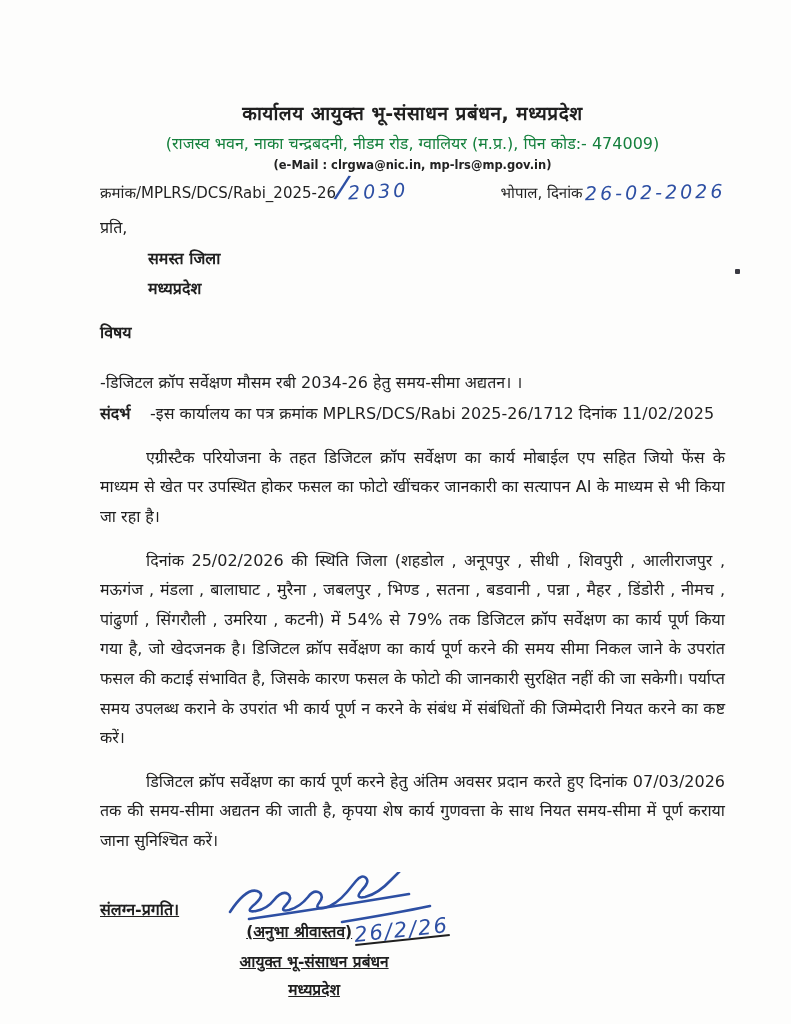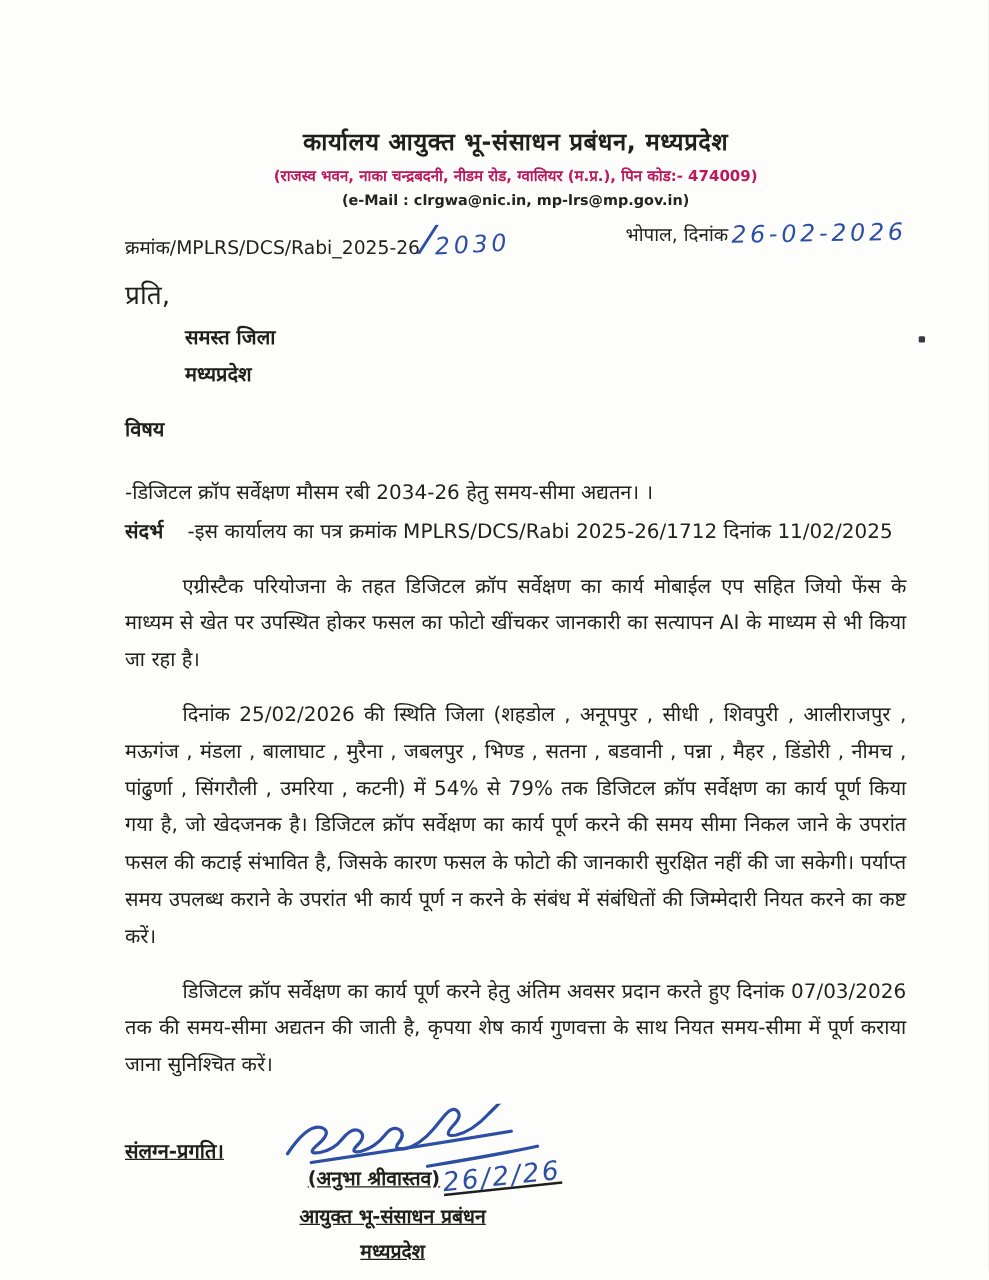--- a/index.html
+++ b/index.html
@@ -19,57 +19,55 @@
     box-sizing: border-box;
     padding: 100px 66px 37px 100px;
   }
   .letterhead { text-align: center; }
   .office-title {
     font-size: 19px;
     font-weight: bold;
     letter-spacing: .5px;
   }
   .address-line {
-    font-size: 12px;
+    font-size: 16px;
     margin-top: 6px;
-    color: #be185d;
-    font-weight: bold;
+    color: #15803d;
   }
   .email-line {
     font-size: 11.5px;
     font-weight: bold;
     margin-top: 4px;
     color: #222;
   }
   .ref-row {
     display: flex;
     justify-content: space-between;
-    align-items: flex-start;
-    margin-top: 10px;
+    align-items: flex-end;
     font-size: 15px;
   }
   .ref-left, .ref-right { display: flex; align-items: flex-end; }
   .hw {
     color: #2d4fa3;
     font-style: italic;
     letter-spacing: 3px;
     font-size: 19px;
     line-height: 1;
     white-space: nowrap;
   }
   .hw-slash {
     font-size: 30px;
     letter-spacing: 0;
     margin: 0 1px 0 1px;
     transform: rotate(6deg);
     display: inline-block;
   }
   .hw-number { transform: rotate(-3deg) translateY(-1px); display: inline-block; }
   .hw-date { transform: rotate(-1deg); display: inline-block; margin-left: 2px; }
-  .salutation { font-size: 21px; margin-top: 14px; }
+  .salutation { font-size: 16px; margin-top: 14px; }
   .addressee { margin-left: 48px; font-size: 16px; font-weight: bold; line-height: 1.85; margin-top: 6px; }
   .addressee div { white-space: nowrap; }
   .subject-row, .reference-row {
     display: flex;
     font-size: 16px;
     line-height: 1.8;
   }
   .subject-row { margin-top: 16px; flex-direction: column; }
   .reference-row { margin-top: 2px; justify-content: space-between; }
   .row-label { font-weight: bold; width: 50px; flex: 0 0 50px; }

